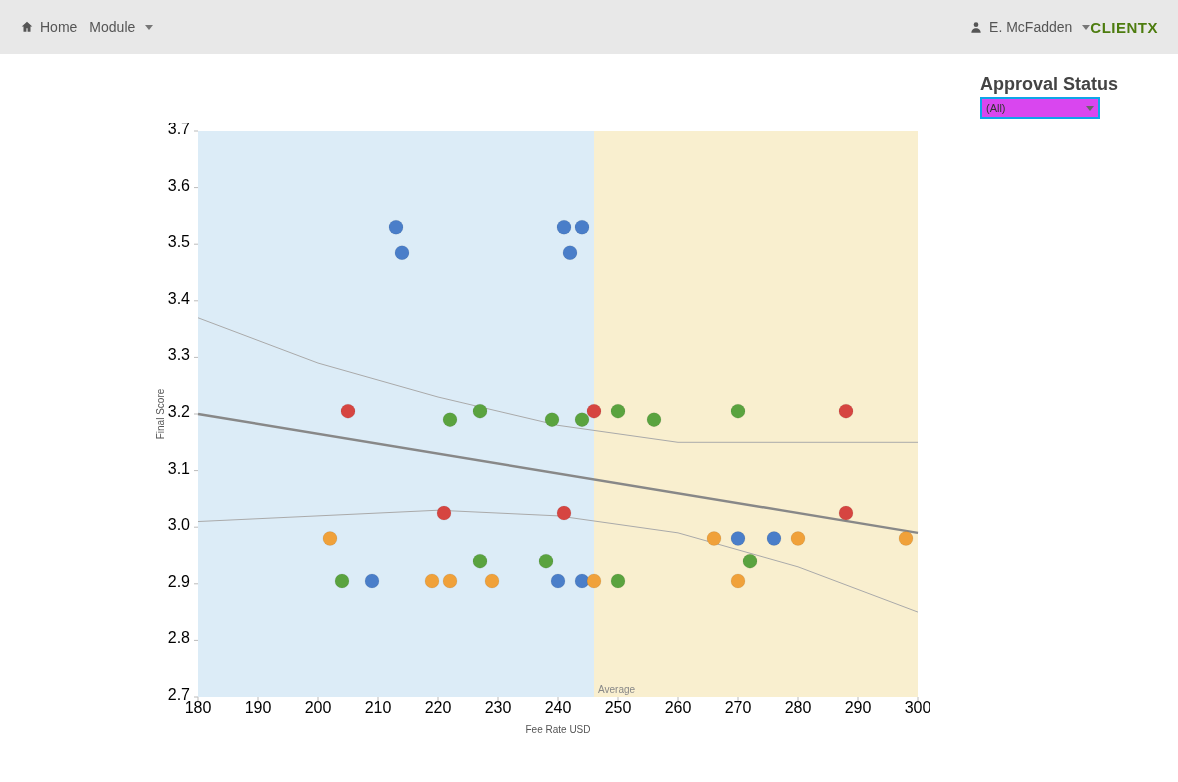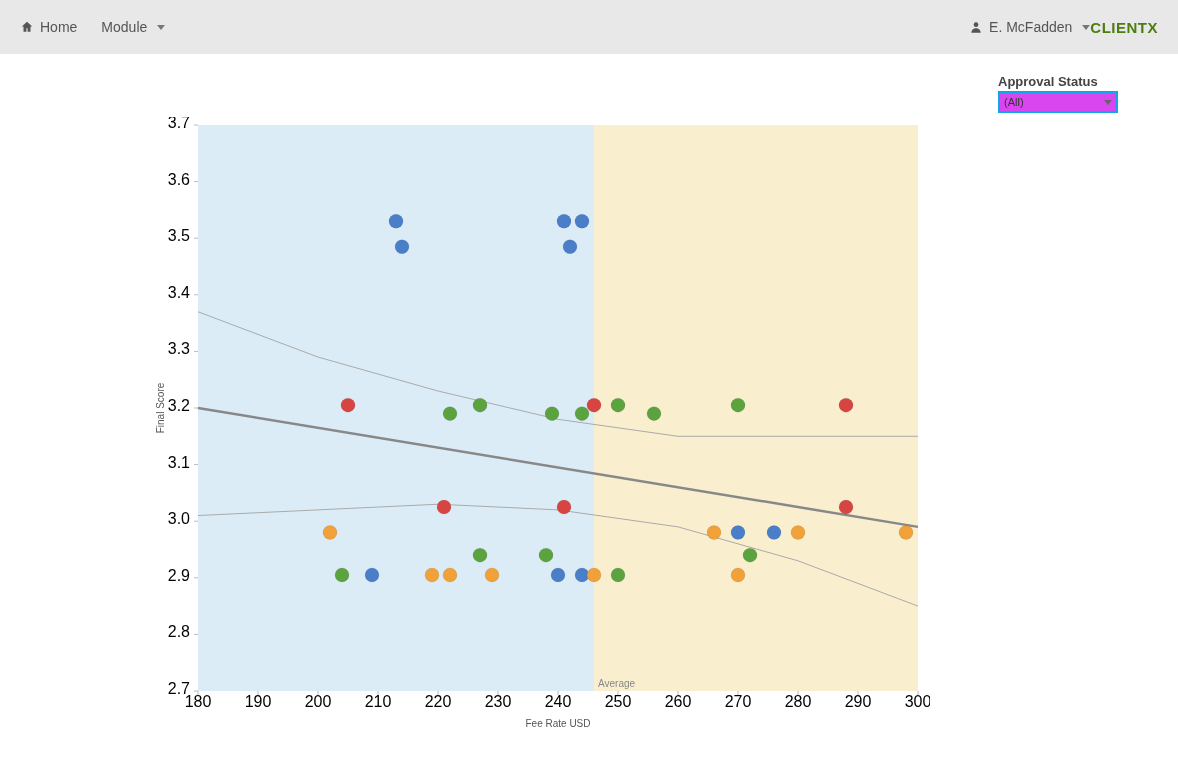--- a/index.html
+++ b/index.html
@@ -1,35 +1,35 @@
 <!DOCTYPE html>
 <html><head>
 <meta charset="utf-8">
 <style>
   * { box-sizing: border-box; margin: 0; padding: 0; }
   body { font-family: "Segoe UI", Arial, sans-serif; background: #fff; color: #333; }
   .topbar { background: #e8e8e8; height: 54px; display: flex; align-items: center; padding: 0 20px; }
-  .topbar-left { display: flex; align-items: center; gap: 24px; }
+  .topbar-left { display: flex; align-items: center; gap: 12px; }
   .nav-item { display: flex; align-items: center; gap: 6px; color: #555; font-size: 14px; cursor: pointer; }
   .topbar-right { margin-left: auto; display: flex; align-items: center; }
   .brand { font-weight: 700; color: #4d7c0f; font-size: 15px; letter-spacing: 0.5px; }
   .caret-down { display:inline-block; width:0; height:0; border-left:4px solid transparent; border-right:4px solid transparent; border-top:5px solid #777; margin-left:4px; }
   .home-icon svg, .user-icon svg { display:block; }
 
   .main { display: flex; padding: 20px 60px 20px 150px; gap: 20px; }
   .side-col { width: 90px; flex: 0 0 90px; padding-top: 64px; }
   .legend-title { font-weight: 700; font-size: 13px; color: #444; margin-bottom: 4px; }
   .legend-item { display: flex; align-items: center; gap: 6px; font-size: 12px; color: #333; margin-bottom: 2px; }
   .legend-swatch { width: 13px; height: 13px; border-radius: 2px; }
 
   .chart-col { flex: 1; position: relative; }
   .header-row { display: flex; align-items: flex-start; }
   .page-title { font-size: 34px; font-weight: 800; color: #555; letter-spacing: -0.5px; }
   .filter-block { margin-left: auto; }
-  .filter-label { font-weight: 700; font-size: 13px; color: #444; margin-bottom: 2px; }
+  .filter-label { font-weight: 700; font-size: 18px; color: #444; margin-bottom: 2px; }
   .filter-select { width: 120px; height: 22px; border: 2px solid #0ea5e9; font-size: 11px; padding: 0 4px; display:flex; align-items:center; justify-content:space-between; background:#d946ef; cursor:pointer; }
   .filter-caret { width:0; height:0; border-left:4px solid transparent; border-right:4px solid transparent; border-top:5px solid #666; }
 
   .chart-wrap { position: relative; margin-top: 4px; }
   svg.chart { display:block; }
   .axis-label { font-size: 10px; fill: #555; }
   .axis-tick { stroke: #bbb; }
   .trend { stroke: #888; stroke-width: 2.5; fill:none; }
   .band { stroke: #aaa; stroke-width: 1; fill:none; }
   .avg-label { font-size: 10px; fill: #888; }

